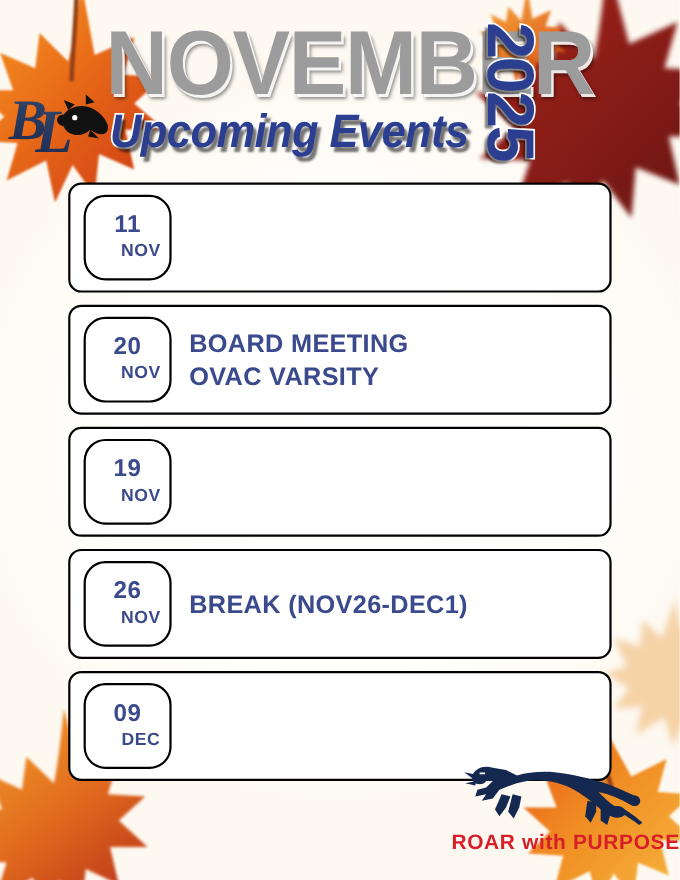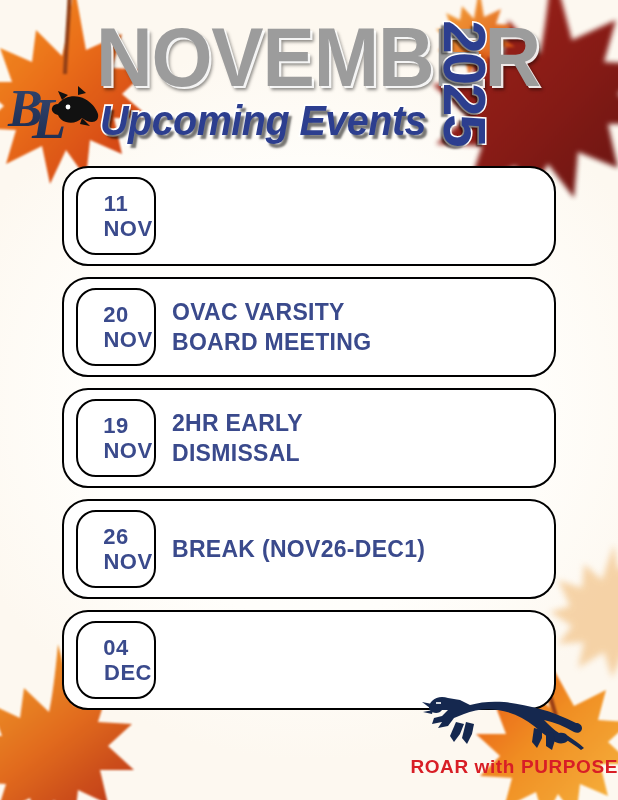--- a/index.html
+++ b/index.html
@@ -128,21 +128,21 @@
     position: absolute;
     left: 62px;
     top: 166px;
     width: 494px;
   }
 
   .event-card {
     position: relative;
     box-sizing: border-box;
     border: 2.5px solid #000000;
-    border-radius: 26px;
+    border-radius: 12px;
     background: #ffffff;
     margin-bottom: 11px;
     display: flex;
     align-items: center;
     padding: 9px 10px 9px 12px;
     min-height: 82px;
   }
 
   .date-box {
     box-sizing: border-box;
@@ -159,21 +159,21 @@
     margin-right: 16px;
   }
   .date-day {
     font-size: 22px;
     line-height: 25px;
     font-weight: 700;
     color: #3a4a8c;
     letter-spacing: 0.5px;
   }
   .date-mon {
-    font-size: 22px;
+    font-size: 16px;
     line-height: 25px;
     font-weight: 700;
     color: #3a4a8c;
     letter-spacing: 0.5px;
     margin-left: 24px;
   }
 
   .event-text {
     flex: 1 1 auto;
     font-size: 23px;
@@ -340,49 +340,45 @@
         <div class="date-mon">NOV</div>
       </div>
     </div>
 
     <div class="event-card h3">
       <div class="date-box">
         <div class="date-day">20</div>
         <div class="date-mon">NOV</div>
       </div>
       <div class="event-text">
+        <span class="line">BOARD MEETING</span>
         <span class="line">OVAC VARSITY</span>
-        <span class="line">BOARD MEETING</span>
       </div>
     </div>
 
     <div class="event-card">
       <div class="date-box">
         <div class="date-day">19</div>
         <div class="date-mon">NOV</div>
       </div>
-      <div class="event-text">
-        <span class="line">2HR EARLY</span>
-        <span class="line">DISMISSAL</span>
-      </div>
     </div>
 
     <div class="event-card">
       <div class="date-box">
         <div class="date-day">26</div>
         <div class="date-mon">NOV</div>
       </div>
       <div class="event-text">
         <span class="line">BREAK (NOV26-DEC1)</span>
       </div>
     </div>
 
     <div class="event-card h3">
       <div class="date-box">
-        <div class="date-day">04</div>
+        <div class="date-day">09</div>
         <div class="date-mon">DEC</div>
       </div>
     </div>
 
   </div>
 
   <div class="panther">
     <svg viewBox="0 0 172 82">
       <g fill="#15284F">
         <path d="M36 28 C30 26 24 27 20 31 C16 35 16 40 20 42

